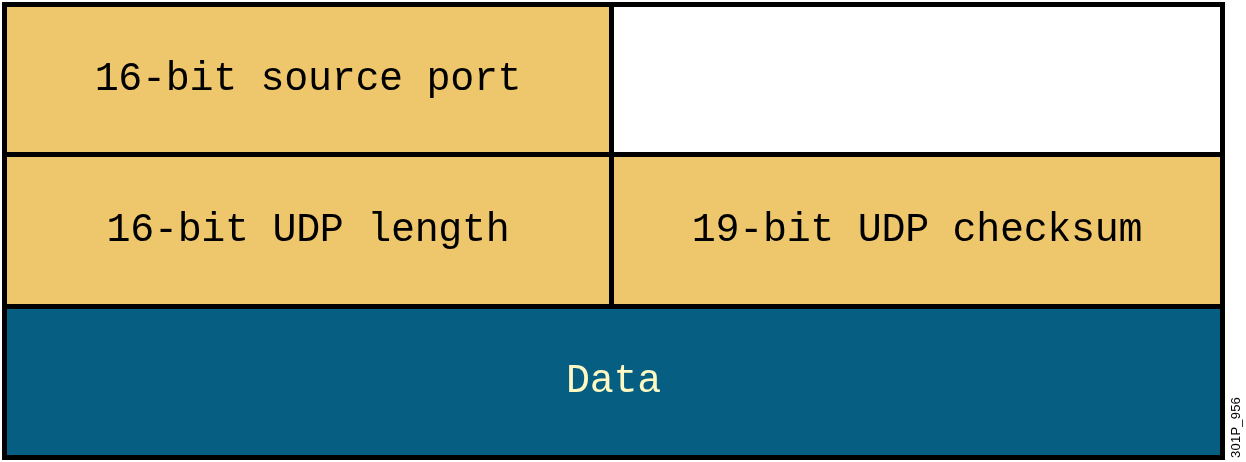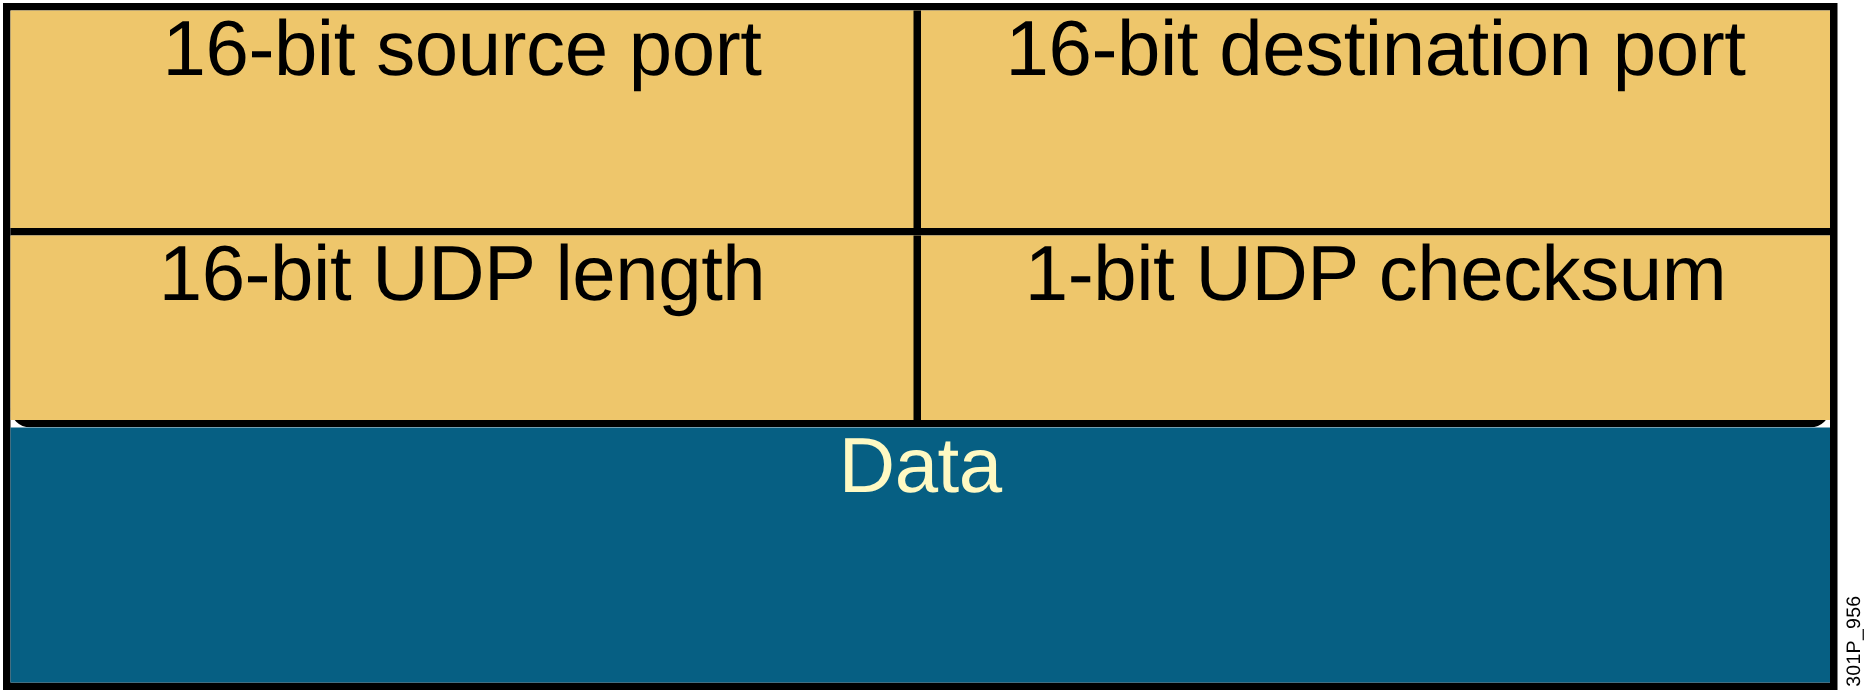--- a/index.html
+++ b/index.html
@@ -38,36 +38,37 @@
     display: flex;
     flex-direction: row;
     width: 100%;
     box-sizing: border-box;
   }
   .row-ports {
     height: 150px;
     border-bottom: 5px solid #000000;
   }
   .row-length-checksum {
-    height: 128px;
+    height: 152px;
     border-bottom: 5px solid #000000;
-    border-radius: 13px;
   }
   .row-data {
     flex: 1 1 auto;
   }
 
   .field-cell {
     box-sizing: border-box;
     display: flex;
+    align-items: center;
     justify-content: center;
-    font-size: 52px;
+    font-size: 40px;
     line-height: 1;
     letter-spacing: -0.3px;
     white-space: nowrap;
+    font-family: Liberation Mono, monospace;
   }
   .field-half-left {
     width: 607px;
     border-right: 5px solid #000000;
   }
   .field-half-right {
     flex: 1 1 auto;
   }
   .field-full {
     width: 100%;
@@ -101,31 +102,28 @@
 <body>
 
 <div id="canvas">
 
   <div id="udp-header-table">
 
     <div class="header-row row-ports">
       <div class="field-cell field-half-left cell-tan">
         <span>16-bit source port</span>
       </div>
-      <div class="field-cell field-half-right cell-tan">
-        <span>16-bit destination port</span>
-      </div>
     </div>
 
     <div class="header-row row-length-checksum">
       <div class="field-cell field-half-left cell-tan">
         <span>16-bit UDP length</span>
       </div>
       <div class="field-cell field-half-right cell-tan">
-        <span>1-bit UDP checksum</span>
+        <span>19-bit UDP checksum</span>
       </div>
     </div>
 
     <div class="header-row row-data">
       <div class="field-cell field-full cell-blue">
         <span>Data</span>
       </div>
     </div>
 
   </div>

